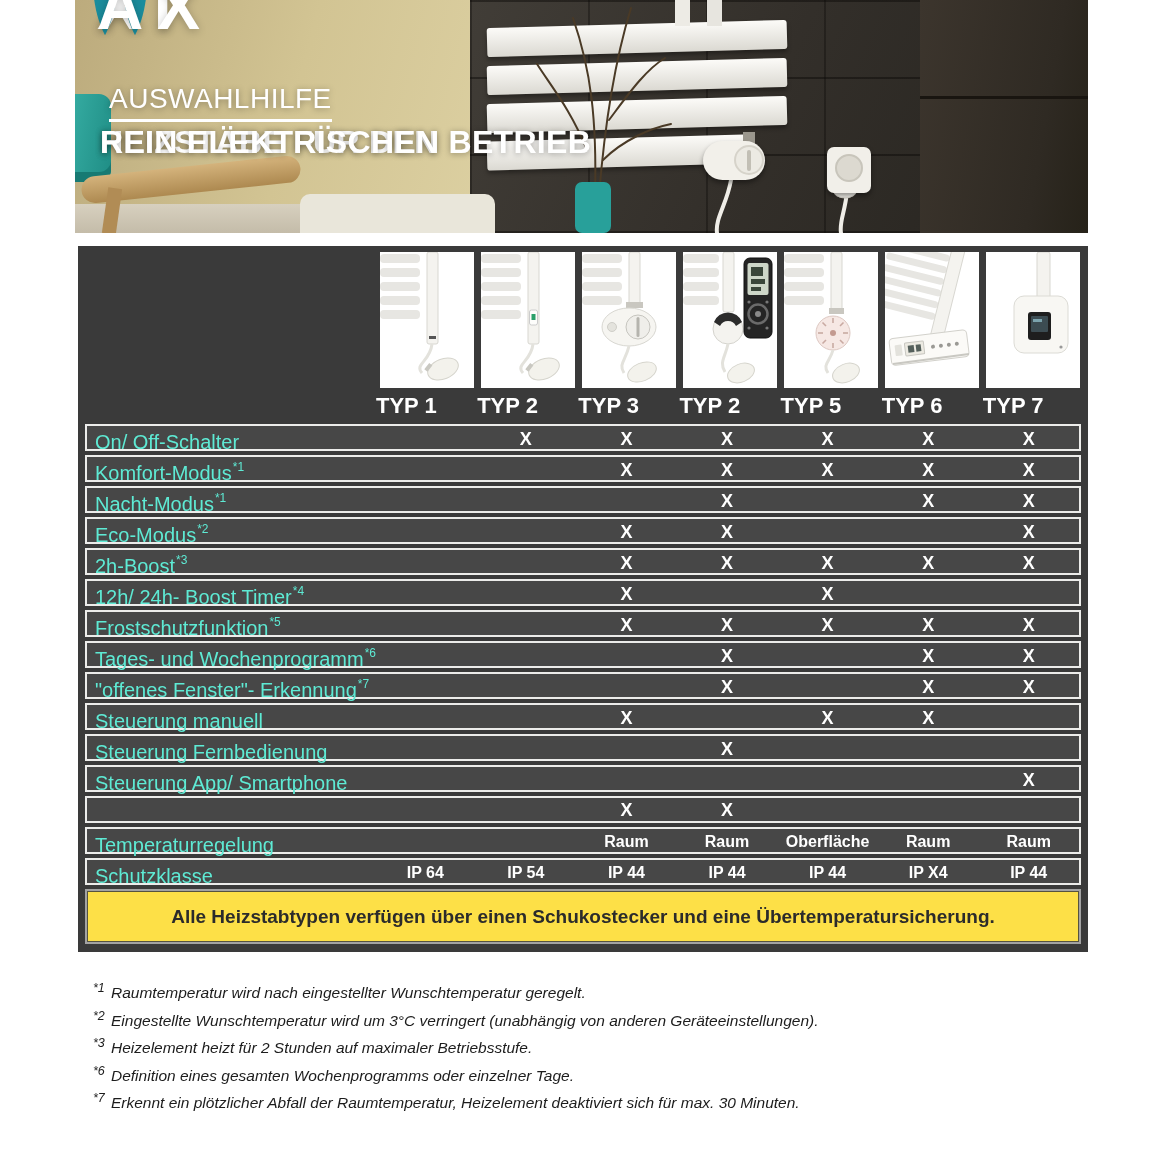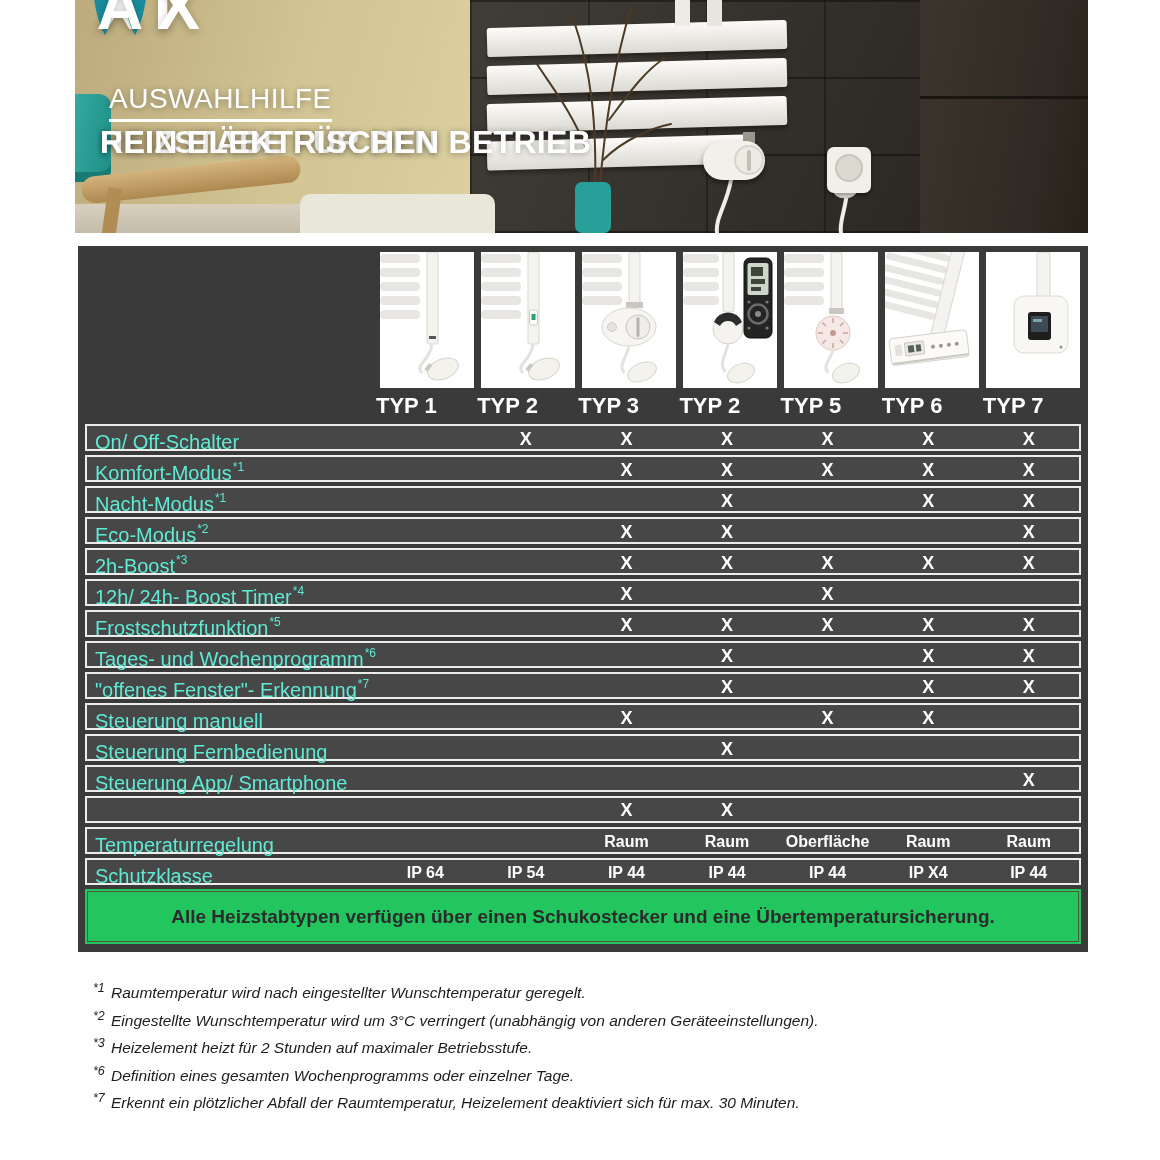--- a/index.html
+++ b/index.html
@@ -52,22 +52,22 @@
   .pbox{width:94px;height:136px;background:#ffffff;overflow:hidden;}
   .pbox svg{width:94px;height:136px;display:block;}
   .typs-row{height:36px;}
   .typ{color:#fff;font-weight:bold;font-size:22px;}
   .trow{display:grid;grid-template-columns:288px repeat(7,1fr);align-items:center;
         box-sizing:border-box;height:27px;margin:0 3px 4px 3px;border:2px solid #ececea;background:#474747;}
   .tlabel{color:#5eead4;font-size:20px;padding-left:8px;white-space:nowrap;line-height:22px;}
   .tlabel sup{font-size:12px;position:relative;top:-1px;margin-left:1px;}
   .tcell{color:#fff;font-weight:bold;font-size:18px;text-align:center;line-height:22px;}
   .trow.text-vals .tcell{font-size:16px;}
-  .note-bar{box-sizing:border-box;margin:4px 3px 0 3px;height:55px;background:#22c55e;
-            border:2px solid #22c55e;box-shadow:inset 0 0 0 1px #56533f;
+  .note-bar{box-sizing:border-box;margin:4px 3px 0 3px;height:55px;background:#fde047;
+            border:2px solid #a3a3a3;box-shadow:inset 0 0 0 1px #56533f;
             display:flex;align-items:center;justify-content:center;
             color:#2b2b2b;font-weight:bold;font-size:19px;}
 
   
   .footnotes{margin:26px 0 0 75px;width:1010px;color:#1c1c1c;}
   .fn{font-style:italic;font-size:15.5px;line-height:21px;margin:0 0 2.5px 18px;}
   .fn .mk{display:inline-block;width:18px;font-size:12.5px;vertical-align:6px;font-style:italic;}
 
   
   .rung{fill:#e7e6e2;}

